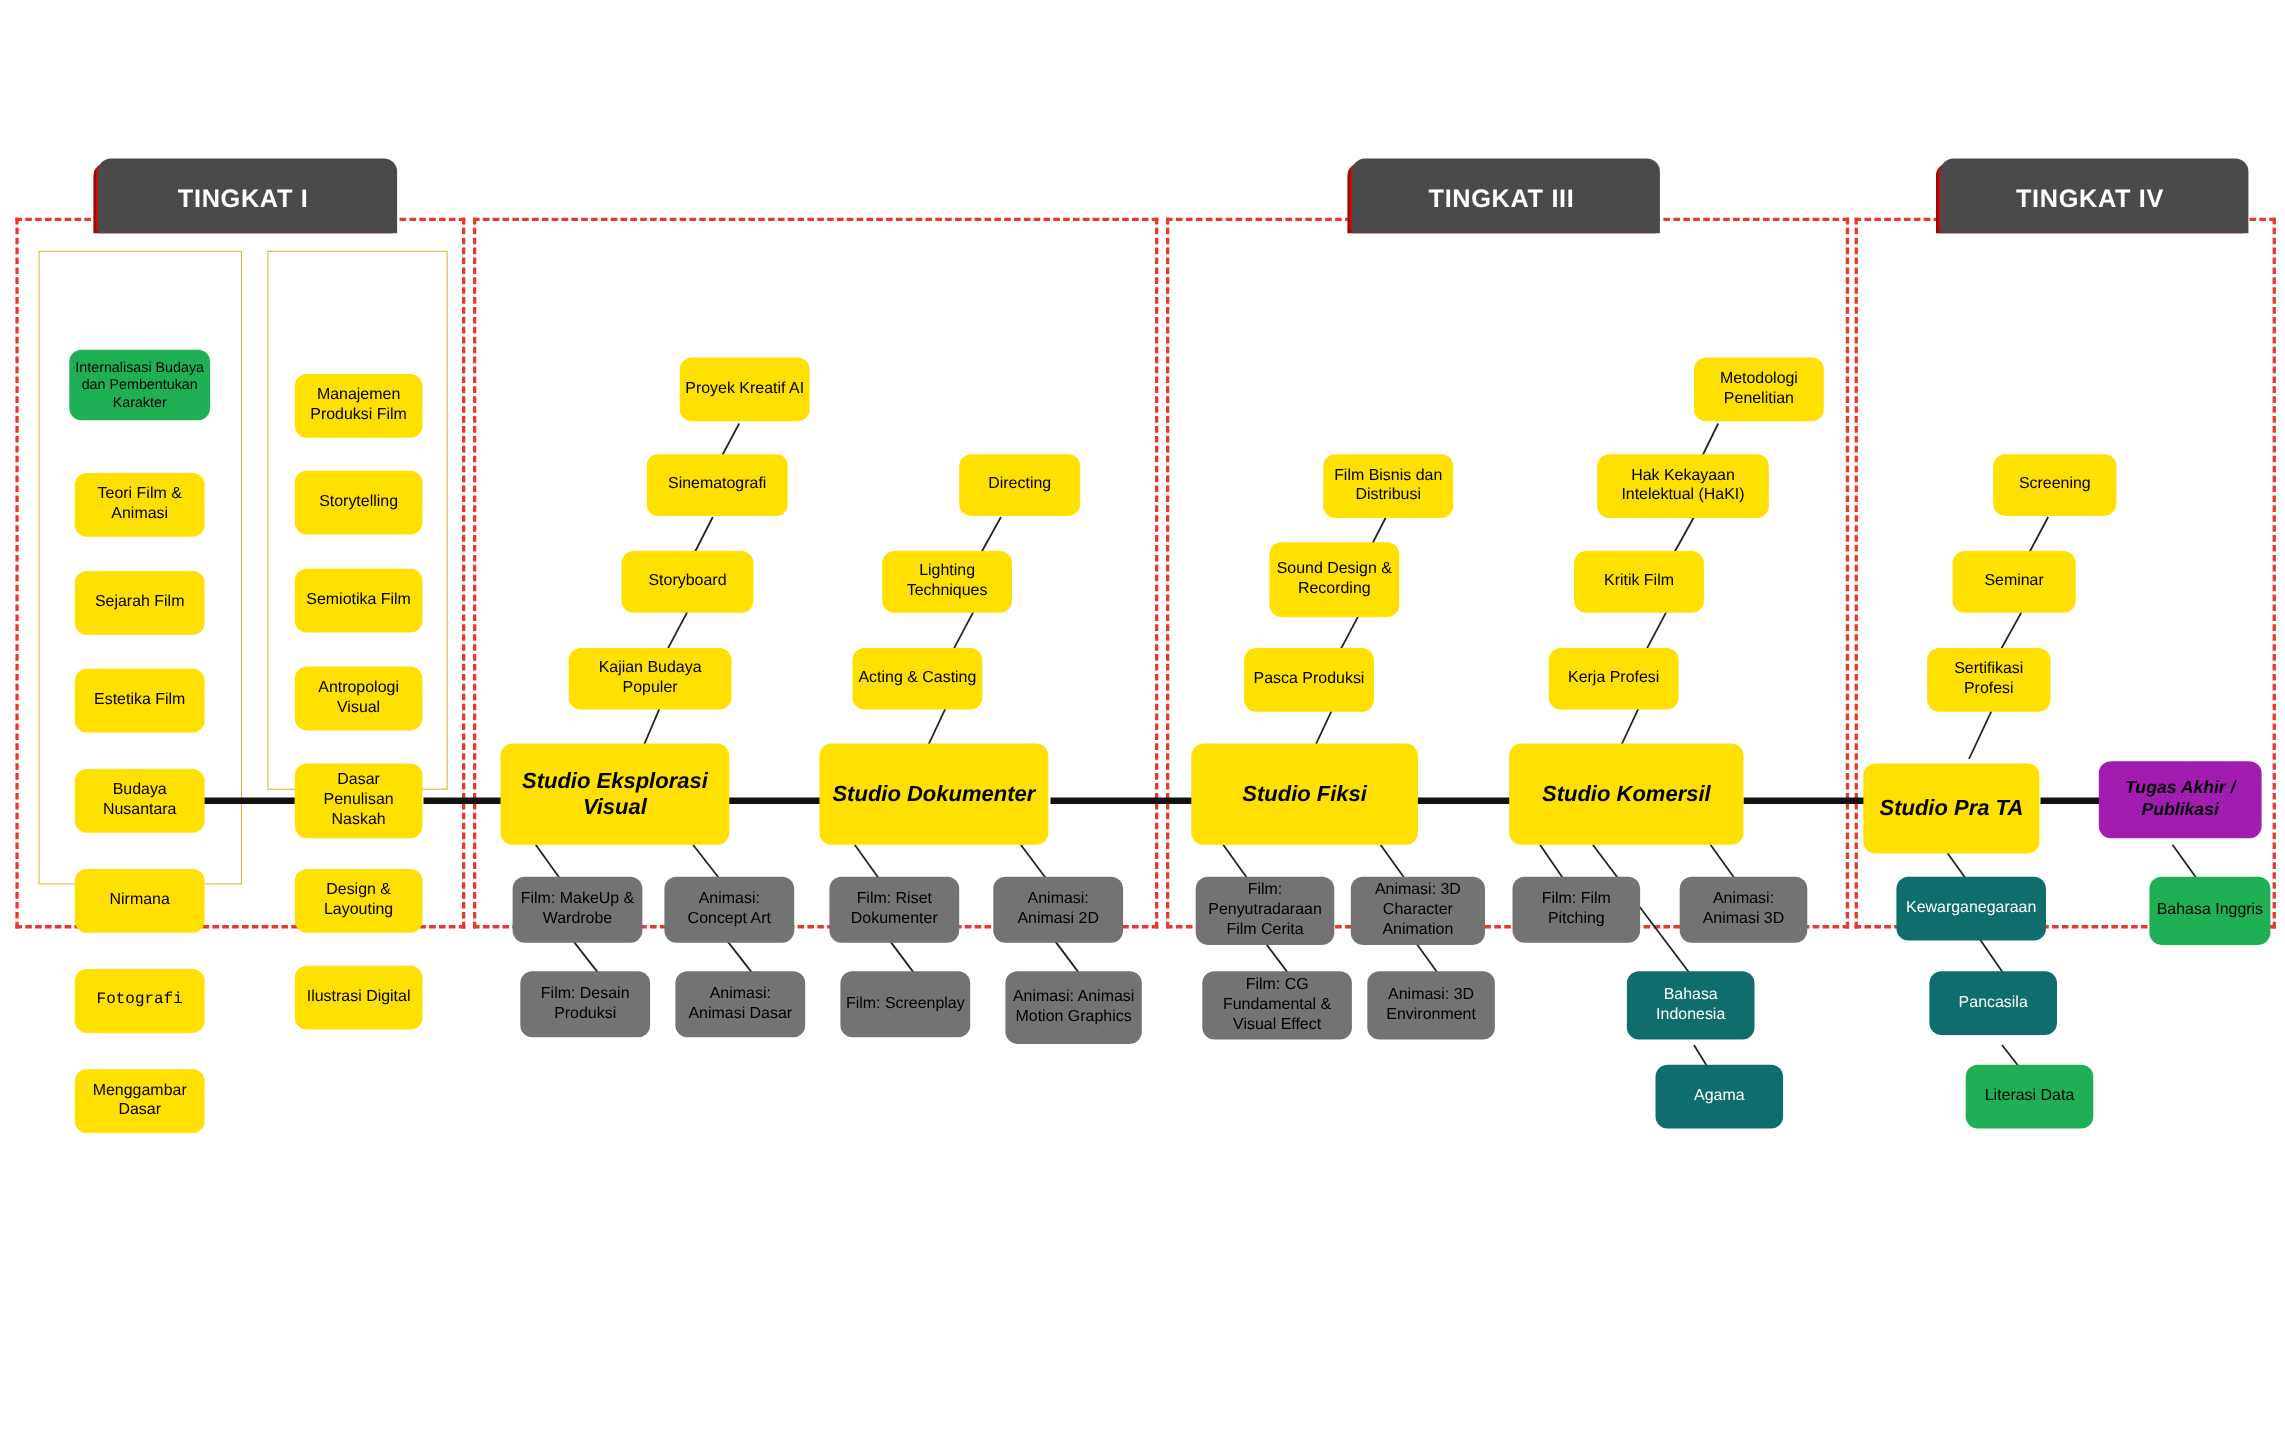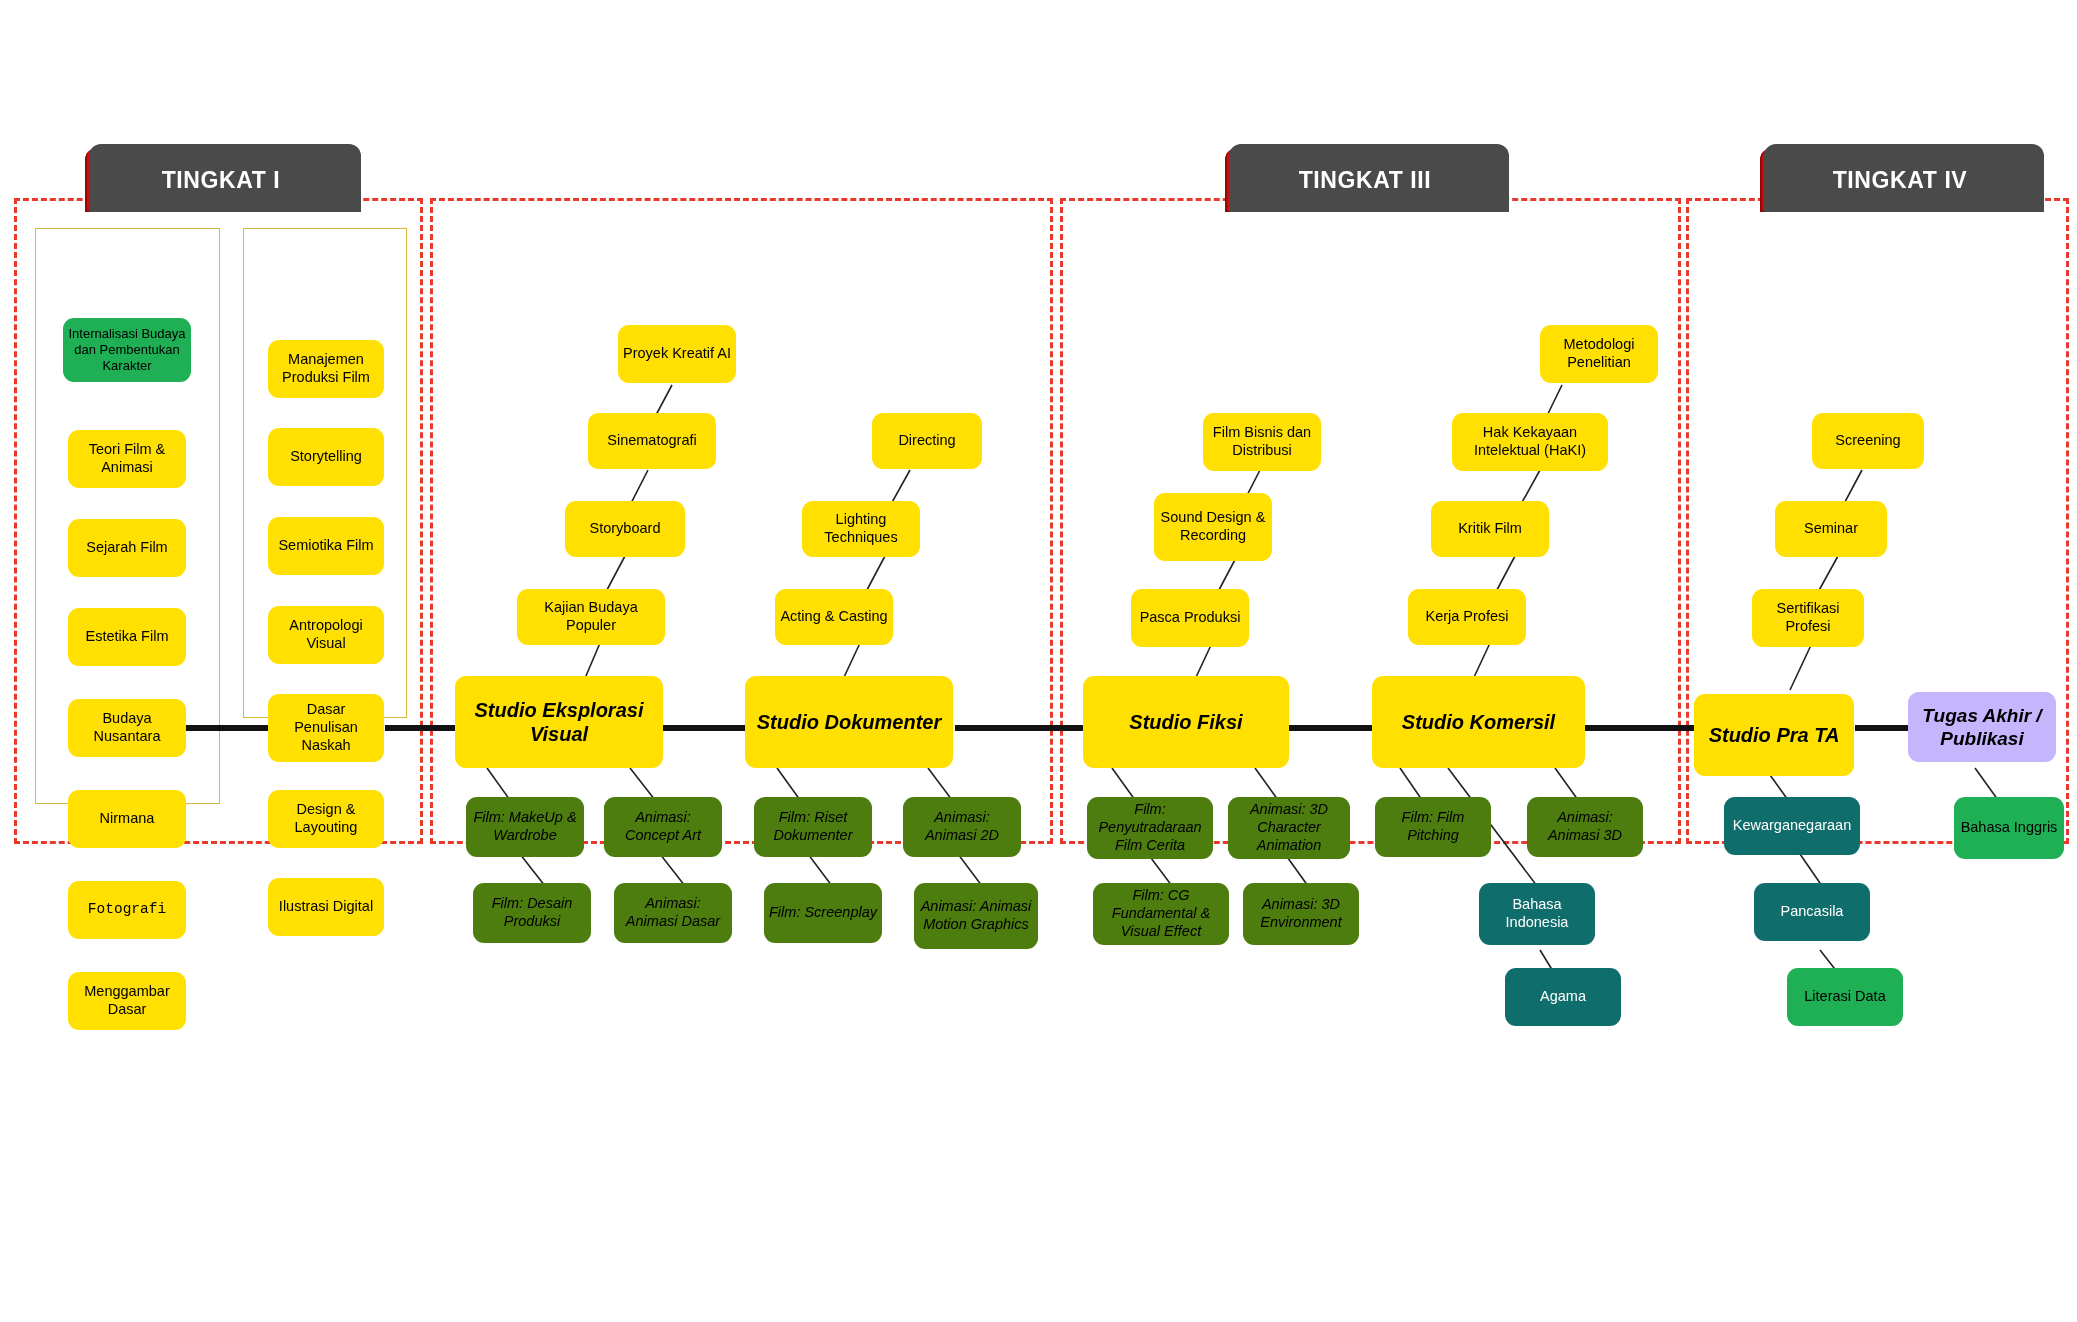--- a/index.html
+++ b/index.html
@@ -27,25 +27,25 @@
   
   .gold-frame{position:absolute;border:1.5px solid #d8b93c;background:transparent;z-index:2;}
 
   
   .node{
     position:absolute;border-radius:11px;z-index:5;
     display:flex;align-items:center;justify-content:center;text-align:center;
     font-size:14.5px;line-height:1.22;color:#000;padding:3px 5px;box-sizing:border-box;
   }
   .n-yellow{background:#ffe000;}
-  .n-peach{background:#4d7c0f;font-style:italic;}
+  .n-peach{background:#737373;}
   .n-teal{background:#0f6e6b;color:#fff;}
   .n-green{background:#1fb055;color:#000000;}
   .n-studio{background:#ffe000;font-style:italic;font-weight:bold;font-size:20px;}
-  .n-ta{background:#c4b5fd;font-style:italic;font-weight:bold;font-size:19px;}
+  .n-ta{background:#a21caf;font-style:italic;font-weight:bold;font-size:16px;}
 
   
   svg#links{position:absolute;left:0;top:0;width:2077px;height:1322px;z-index:3;pointer-events:none;}
   .spine{stroke:#111;stroke-width:6;}
   .thin{stroke:#222;stroke-width:1.6;fill:none;}
 </style>
 </head>
 <body>
 
 <div id="canvas">

